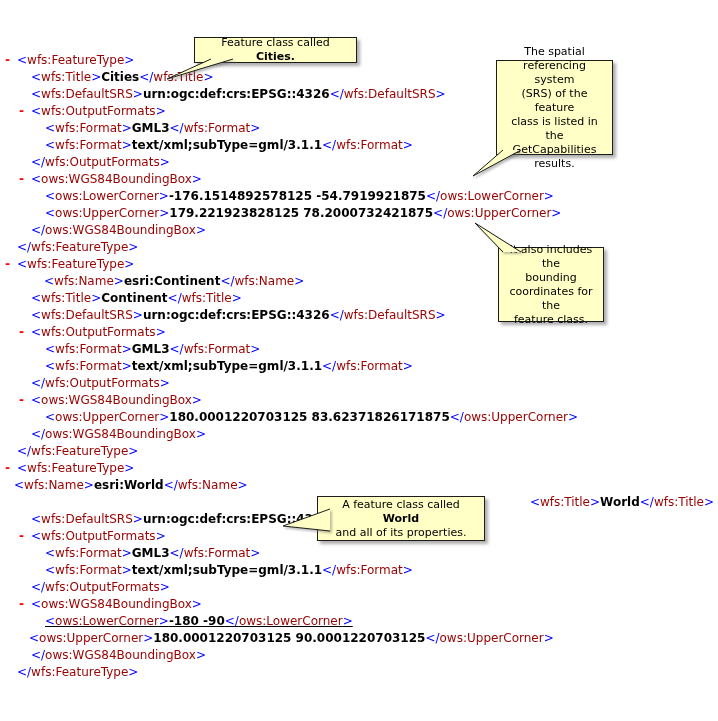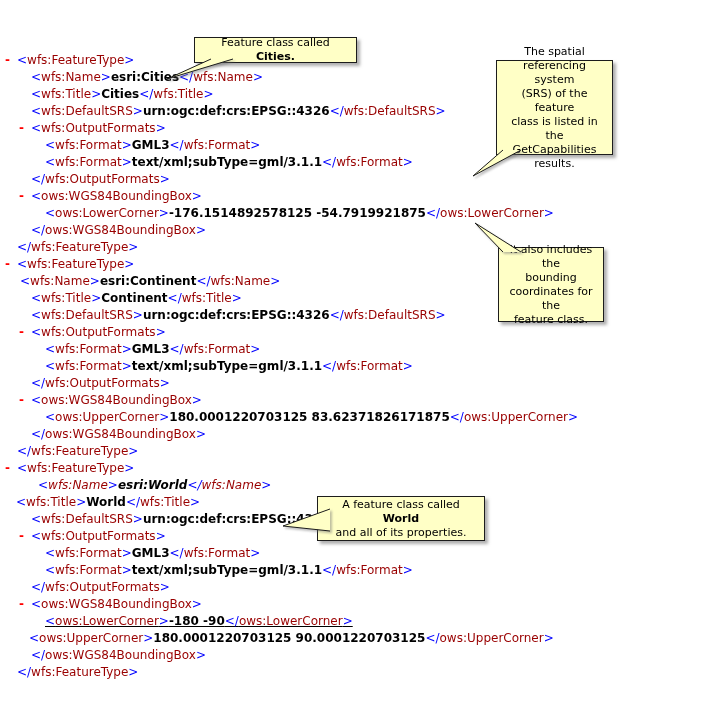--- a/index.html
+++ b/index.html
@@ -55,46 +55,46 @@
     filter:drop-shadow(2px 2px 1px rgba(110,110,110,0.45));
   }
 </style>
 </head>
 <body>
 
 <div id="page">
 
   <div id="xml">
       <div class="xml-line" style="padding-left: 5px;"><span class="marker">-</span><span class="p">&lt;</span><span class="n">wfs:FeatureType</span><span class="p">&gt;</span></div>
-      <div class="xml-line" style="padding-left: 19px;"><span class="marker"></span><span class="p">&lt;</span><span class="n">wfs:Name</span><span class="p">&gt;</span><span class="v">esri:Cities</span><span class="p">&lt;/</span><span class="n">wfs:Name</span><span class="p">&gt;</span></div>
       <div class="xml-line" style="padding-left: 19px;"><span class="marker"></span><span class="p">&lt;</span><span class="n">wfs:Title</span><span class="p">&gt;</span><span class="v">Cities</span><span class="p">&lt;/</span><span class="n">wfs:Title</span><span class="p">&gt;</span></div>
       <div class="xml-line" style="padding-left: 19px;"><span class="marker"></span><span class="p">&lt;</span><span class="n">wfs:DefaultSRS</span><span class="p">&gt;</span><span class="v">urn:ogc:def:crs:EPSG::4326</span><span class="p">&lt;/</span><span class="n">wfs:DefaultSRS</span><span class="p">&gt;</span></div>
       <div class="xml-line" style="padding-left: 19px;"><span class="marker">-</span><span class="p">&lt;</span><span class="n">wfs:OutputFormats</span><span class="p">&gt;</span></div>
       <div class="xml-line" style="padding-left: 33px;"><span class="marker"></span><span class="p">&lt;</span><span class="n">wfs:Format</span><span class="p">&gt;</span><span class="v">GML3</span><span class="p">&lt;/</span><span class="n">wfs:Format</span><span class="p">&gt;</span></div>
       <div class="xml-line" style="padding-left: 33px;"><span class="marker"></span><span class="p">&lt;</span><span class="n">wfs:Format</span><span class="p">&gt;</span><span class="v">text/xml;subType=gml/3.1.1</span><span class="p">&lt;/</span><span class="n">wfs:Format</span><span class="p">&gt;</span></div>
       <div class="xml-line" style="padding-left: 19px;"><span class="marker"></span><span class="p">&lt;/</span><span class="n">wfs:OutputFormats</span><span class="p">&gt;</span></div>
       <div class="xml-line" style="padding-left: 19px;"><span class="marker">-</span><span class="p">&lt;</span><span class="n">ows:WGS84BoundingBox</span><span class="p">&gt;</span></div>
       <div class="xml-line" style="padding-left: 33px;"><span class="marker"></span><span class="p">&lt;</span><span class="n">ows:LowerCorner</span><span class="p">&gt;</span><span class="v">-176.1514892578125 -54.7919921875</span><span class="p">&lt;/</span><span class="n">ows:LowerCorner</span><span class="p">&gt;</span></div>
+      <div class="xml-line" style="padding-left: 33px;"><span class="marker"></span><span class="p">&lt;</span><span class="n">ows:UpperCorner</span><span class="p">&gt;</span><span class="v">179.221923828125 78.2000732421875</span><span class="p">&lt;/</span><span class="n">ows:UpperCorner</span><span class="p">&gt;</span></div>
       <div class="xml-line" style="padding-left: 19px;"><span class="marker"></span><span class="p">&lt;/</span><span class="n">ows:WGS84BoundingBox</span><span class="p">&gt;</span></div>
       <div class="xml-line" style="padding-left: 5px;"><span class="marker"></span><span class="p">&lt;/</span><span class="n">wfs:FeatureType</span><span class="p">&gt;</span></div>
       <div class="xml-line" style="padding-left: 5px;"><span class="marker">-</span><span class="p">&lt;</span><span class="n">wfs:FeatureType</span><span class="p">&gt;</span></div>
-      <div class="xml-line" style="padding-left: 8px;"><span class="marker"></span><span class="p">&lt;</span><span class="n">wfs:Name</span><span class="p">&gt;</span><span class="v">esri:Continent</span><span class="p">&lt;/</span><span class="n">wfs:Name</span><span class="p">&gt;</span></div>
+      <div class="xml-line" style="padding-left: 32px;"><span class="marker"></span><span class="p">&lt;</span><span class="n">wfs:Name</span><span class="p">&gt;</span><span class="v">esri:Continent</span><span class="p">&lt;/</span><span class="n">wfs:Name</span><span class="p">&gt;</span></div>
       <div class="xml-line" style="padding-left: 19px;"><span class="marker"></span><span class="p">&lt;</span><span class="n">wfs:Title</span><span class="p">&gt;</span><span class="v">Continent</span><span class="p">&lt;/</span><span class="n">wfs:Title</span><span class="p">&gt;</span></div>
       <div class="xml-line" style="padding-left: 19px;"><span class="marker"></span><span class="p">&lt;</span><span class="n">wfs:DefaultSRS</span><span class="p">&gt;</span><span class="v">urn:ogc:def:crs:EPSG::4326</span><span class="p">&lt;/</span><span class="n">wfs:DefaultSRS</span><span class="p">&gt;</span></div>
       <div class="xml-line" style="padding-left: 19px;"><span class="marker">-</span><span class="p">&lt;</span><span class="n">wfs:OutputFormats</span><span class="p">&gt;</span></div>
       <div class="xml-line" style="padding-left: 33px;"><span class="marker"></span><span class="p">&lt;</span><span class="n">wfs:Format</span><span class="p">&gt;</span><span class="v">GML3</span><span class="p">&lt;/</span><span class="n">wfs:Format</span><span class="p">&gt;</span></div>
       <div class="xml-line" style="padding-left: 33px;"><span class="marker"></span><span class="p">&lt;</span><span class="n">wfs:Format</span><span class="p">&gt;</span><span class="v">text/xml;subType=gml/3.1.1</span><span class="p">&lt;/</span><span class="n">wfs:Format</span><span class="p">&gt;</span></div>
       <div class="xml-line" style="padding-left: 19px;"><span class="marker"></span><span class="p">&lt;/</span><span class="n">wfs:OutputFormats</span><span class="p">&gt;</span></div>
       <div class="xml-line" style="padding-left: 19px;"><span class="marker">-</span><span class="p">&lt;</span><span class="n">ows:WGS84BoundingBox</span><span class="p">&gt;</span></div>
       <div class="xml-line" style="padding-left: 33px;"><span class="marker"></span><span class="p">&lt;</span><span class="n">ows:UpperCorner</span><span class="p">&gt;</span><span class="v">180.0001220703125 83.62371826171875</span><span class="p">&lt;/</span><span class="n">ows:UpperCorner</span><span class="p">&gt;</span></div>
       <div class="xml-line" style="padding-left: 19px;"><span class="marker"></span><span class="p">&lt;/</span><span class="n">ows:WGS84BoundingBox</span><span class="p">&gt;</span></div>
       <div class="xml-line" style="padding-left: 5px;"><span class="marker"></span><span class="p">&lt;/</span><span class="n">wfs:FeatureType</span><span class="p">&gt;</span></div>
       <div class="xml-line" style="padding-left: 5px;"><span class="marker">-</span><span class="p">&lt;</span><span class="n">wfs:FeatureType</span><span class="p">&gt;</span></div>
-      <div class="xml-line" style="padding-left: 26px; font-style: italic;"><span class="marker"></span><span class="p">&lt;</span><span class="n">wfs:Name</span><span class="p">&gt;</span><span class="v">esri:World</span><span class="p">&lt;/</span><span class="n">wfs:Name</span><span class="p">&gt;</span></div>
-      <div class="xml-line" style="padding-left: 4px;"><span class="marker"></span><span class="p">&lt;</span><span class="n">wfs:Title</span><span class="p">&gt;</span><span class="v">World</span><span class="p">&lt;/</span><span class="n">wfs:Title</span><span class="p">&gt;</span></div>
+      <div class="xml-line" style="padding-left: 2px;"><span class="marker"></span><span class="p">&lt;</span><span class="n">wfs:Name</span><span class="p">&gt;</span><span class="v">esri:World</span><span class="p">&lt;/</span><span class="n">wfs:Name</span><span class="p">&gt;</span></div>
+      <div class="xml-line" style="padding-left: 19px; text-align: right;"><span class="marker"></span><span class="p">&lt;</span><span class="n">wfs:Title</span><span class="p">&gt;</span><span class="v">World</span><span class="p">&lt;/</span><span class="n">wfs:Title</span><span class="p">&gt;</span></div>
       <div class="xml-line" style="padding-left: 19px;"><span class="marker"></span><span class="p">&lt;</span><span class="n">wfs:DefaultSRS</span><span class="p">&gt;</span><span class="v">urn:ogc:def:crs:EPSG::4326</span><span class="p">&lt;/</span><span class="n">wfs:DefaultSRS</span><span class="p">&gt;</span></div>
       <div class="xml-line" style="padding-left: 19px;"><span class="marker">-</span><span class="p">&lt;</span><span class="n">wfs:OutputFormats</span><span class="p">&gt;</span></div>
       <div class="xml-line" style="padding-left: 33px;"><span class="marker"></span><span class="p">&lt;</span><span class="n">wfs:Format</span><span class="p">&gt;</span><span class="v">GML3</span><span class="p">&lt;/</span><span class="n">wfs:Format</span><span class="p">&gt;</span></div>
       <div class="xml-line" style="padding-left: 33px;"><span class="marker"></span><span class="p">&lt;</span><span class="n">wfs:Format</span><span class="p">&gt;</span><span class="v">text/xml;subType=gml/3.1.1</span><span class="p">&lt;/</span><span class="n">wfs:Format</span><span class="p">&gt;</span></div>
       <div class="xml-line" style="padding-left: 19px;"><span class="marker"></span><span class="p">&lt;/</span><span class="n">wfs:OutputFormats</span><span class="p">&gt;</span></div>
       <div class="xml-line" style="padding-left: 19px;"><span class="marker">-</span><span class="p">&lt;</span><span class="n">ows:WGS84BoundingBox</span><span class="p">&gt;</span></div>
       <div class="xml-line" style="padding-left: 33px; text-decoration: underline;"><span class="marker"></span><span class="p">&lt;</span><span class="n">ows:LowerCorner</span><span class="p">&gt;</span><span class="v">-180 -90</span><span class="p">&lt;/</span><span class="n">ows:LowerCorner</span><span class="p">&gt;</span></div>
       <div class="xml-line" style="padding-left: 17px;"><span class="marker"></span><span class="p">&lt;</span><span class="n">ows:UpperCorner</span><span class="p">&gt;</span><span class="v">180.0001220703125 90.0001220703125</span><span class="p">&lt;/</span><span class="n">ows:UpperCorner</span><span class="p">&gt;</span></div>
       <div class="xml-line" style="padding-left: 19px;"><span class="marker"></span><span class="p">&lt;/</span><span class="n">ows:WGS84BoundingBox</span><span class="p">&gt;</span></div>
       <div class="xml-line" style="padding-left: 5px;"><span class="marker"></span><span class="p">&lt;/</span><span class="n">wfs:FeatureType</span><span class="p">&gt;</span></div>

